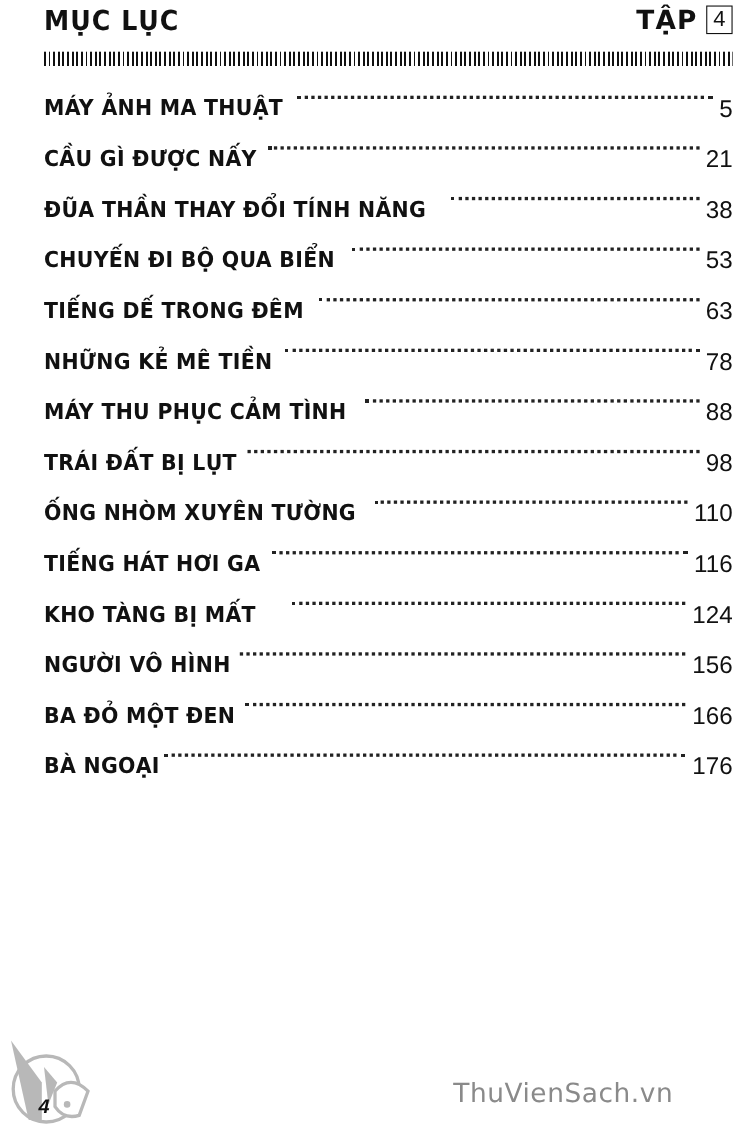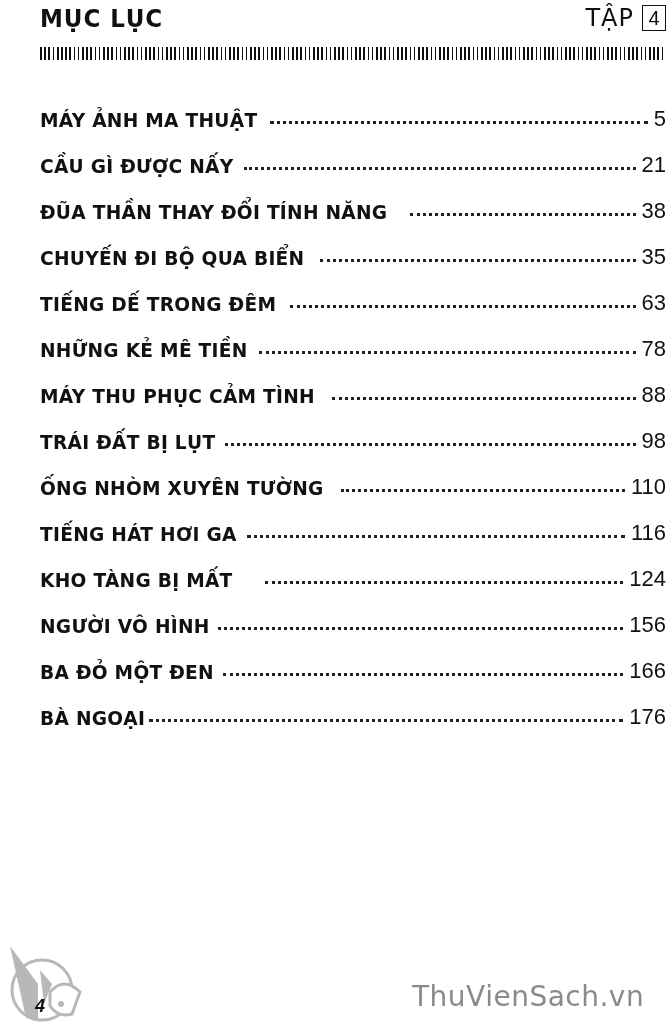--- a/index.html
+++ b/index.html
@@ -1,32 +1,32 @@
 <!DOCTYPE html>
 <html><head>
 <meta charset="utf-8">
 <style>
   html, body { margin:0; padding:0; }
   body { width:672px; height:1024px; background:#ffffff; position:relative; overflow:hidden;
          font-family:"DejaVu Sans", sans-serif; color:#111; }
   .header { position:absolute; left:40px; right:6px; top:4px; height:34px; }
   .title { position:absolute; left:0; top:0; font-size:25px; font-weight:bold; letter-spacing:1px; transform:scaleX(0.92); transform-origin:left; }
   .vol { position:absolute; right:0; top:0; display:flex; align-items:center; gap:8px; }
-  .vol-label { font-size:24px; font-weight:normal; letter-spacing:1px; }
+  .vol-label { font-size:24px; font-weight:bold; letter-spacing:1px; }
   .vol-num { border:1.5px solid #111; font-family:"Liberation Sans", sans-serif; font-size:20px; width:22px; height:24px; line-height:24px; text-align:center; }
   .ticks { position:absolute; left:40px; right:6px; top:47px; height:13px;
            background: repeating-linear-gradient(90deg, #111 0px, #111 1.7px, transparent 1.7px, transparent 4.2px); }
   .toc { position:absolute; left:40px; right:6px; top:86px; }
-  .row { display:flex; align-items:flex-end; height:46px; }
+  .row { display:flex; height:46px; }
   .row-title { font-size:20px; font-weight:bold; white-space:nowrap; letter-spacing:0.3px; transform:scaleX(0.93); transform-origin:left; margin-right:-10px; }
   .leader { flex:1; border-bottom:3px dotted #222; margin:0 6px 8px 6px; height:1px; }
   .page { font-family:"Liberation Sans", sans-serif; font-size:22px; white-space:nowrap; }
   .logo { position:absolute; left:4px; top:940px; width:90px; height:84px; }
   .page-num { position:absolute; left:35px; top:996px; font-family:"Liberation Sans", sans-serif; font-weight:bold; font-style:italic; font-size:18px; }
-  .watermark { position:absolute; left:412px; top:980px; font-family:"DejaVu Sans", sans-serif; font-size:28px; color:#8a8a8a; letter-spacing:0.5px; }
+  .watermark { position:absolute; left:412px; top:980px; font-family:"DejaVu Sans", sans-serif; font-size:24px; color:#8a8a8a; letter-spacing:0.5px; }
 </style>
 </head>
 <body>
 
 <div class="header">
   <div class="title">MỤC LỤC</div>
   <div class="vol">
     <span class="vol-label">TẬP</span>
     <span class="vol-num">4</span>
   </div>
@@ -45,21 +45,21 @@
       <span class="page">21</span>
     </div>
   <div class="row">
       <span class="row-title">ĐŨA THẦN THAY ĐỔI TÍNH NĂNG</span>
       <span class="leader"></span>
       <span class="page">38</span>
     </div>
   <div class="row">
       <span class="row-title">CHUYẾN ĐI BỘ QUA BIỂN</span>
       <span class="leader"></span>
-      <span class="page">35</span>
+      <span class="page">53</span>
     </div>
   <div class="row">
       <span class="row-title">TIẾNG DẾ TRONG ĐÊM</span>
       <span class="leader"></span>
       <span class="page">63</span>
     </div>
   <div class="row">
       <span class="row-title">NHỮNG KẺ MÊ TIỀN</span>
       <span class="leader"></span>
       <span class="page">78</span>

